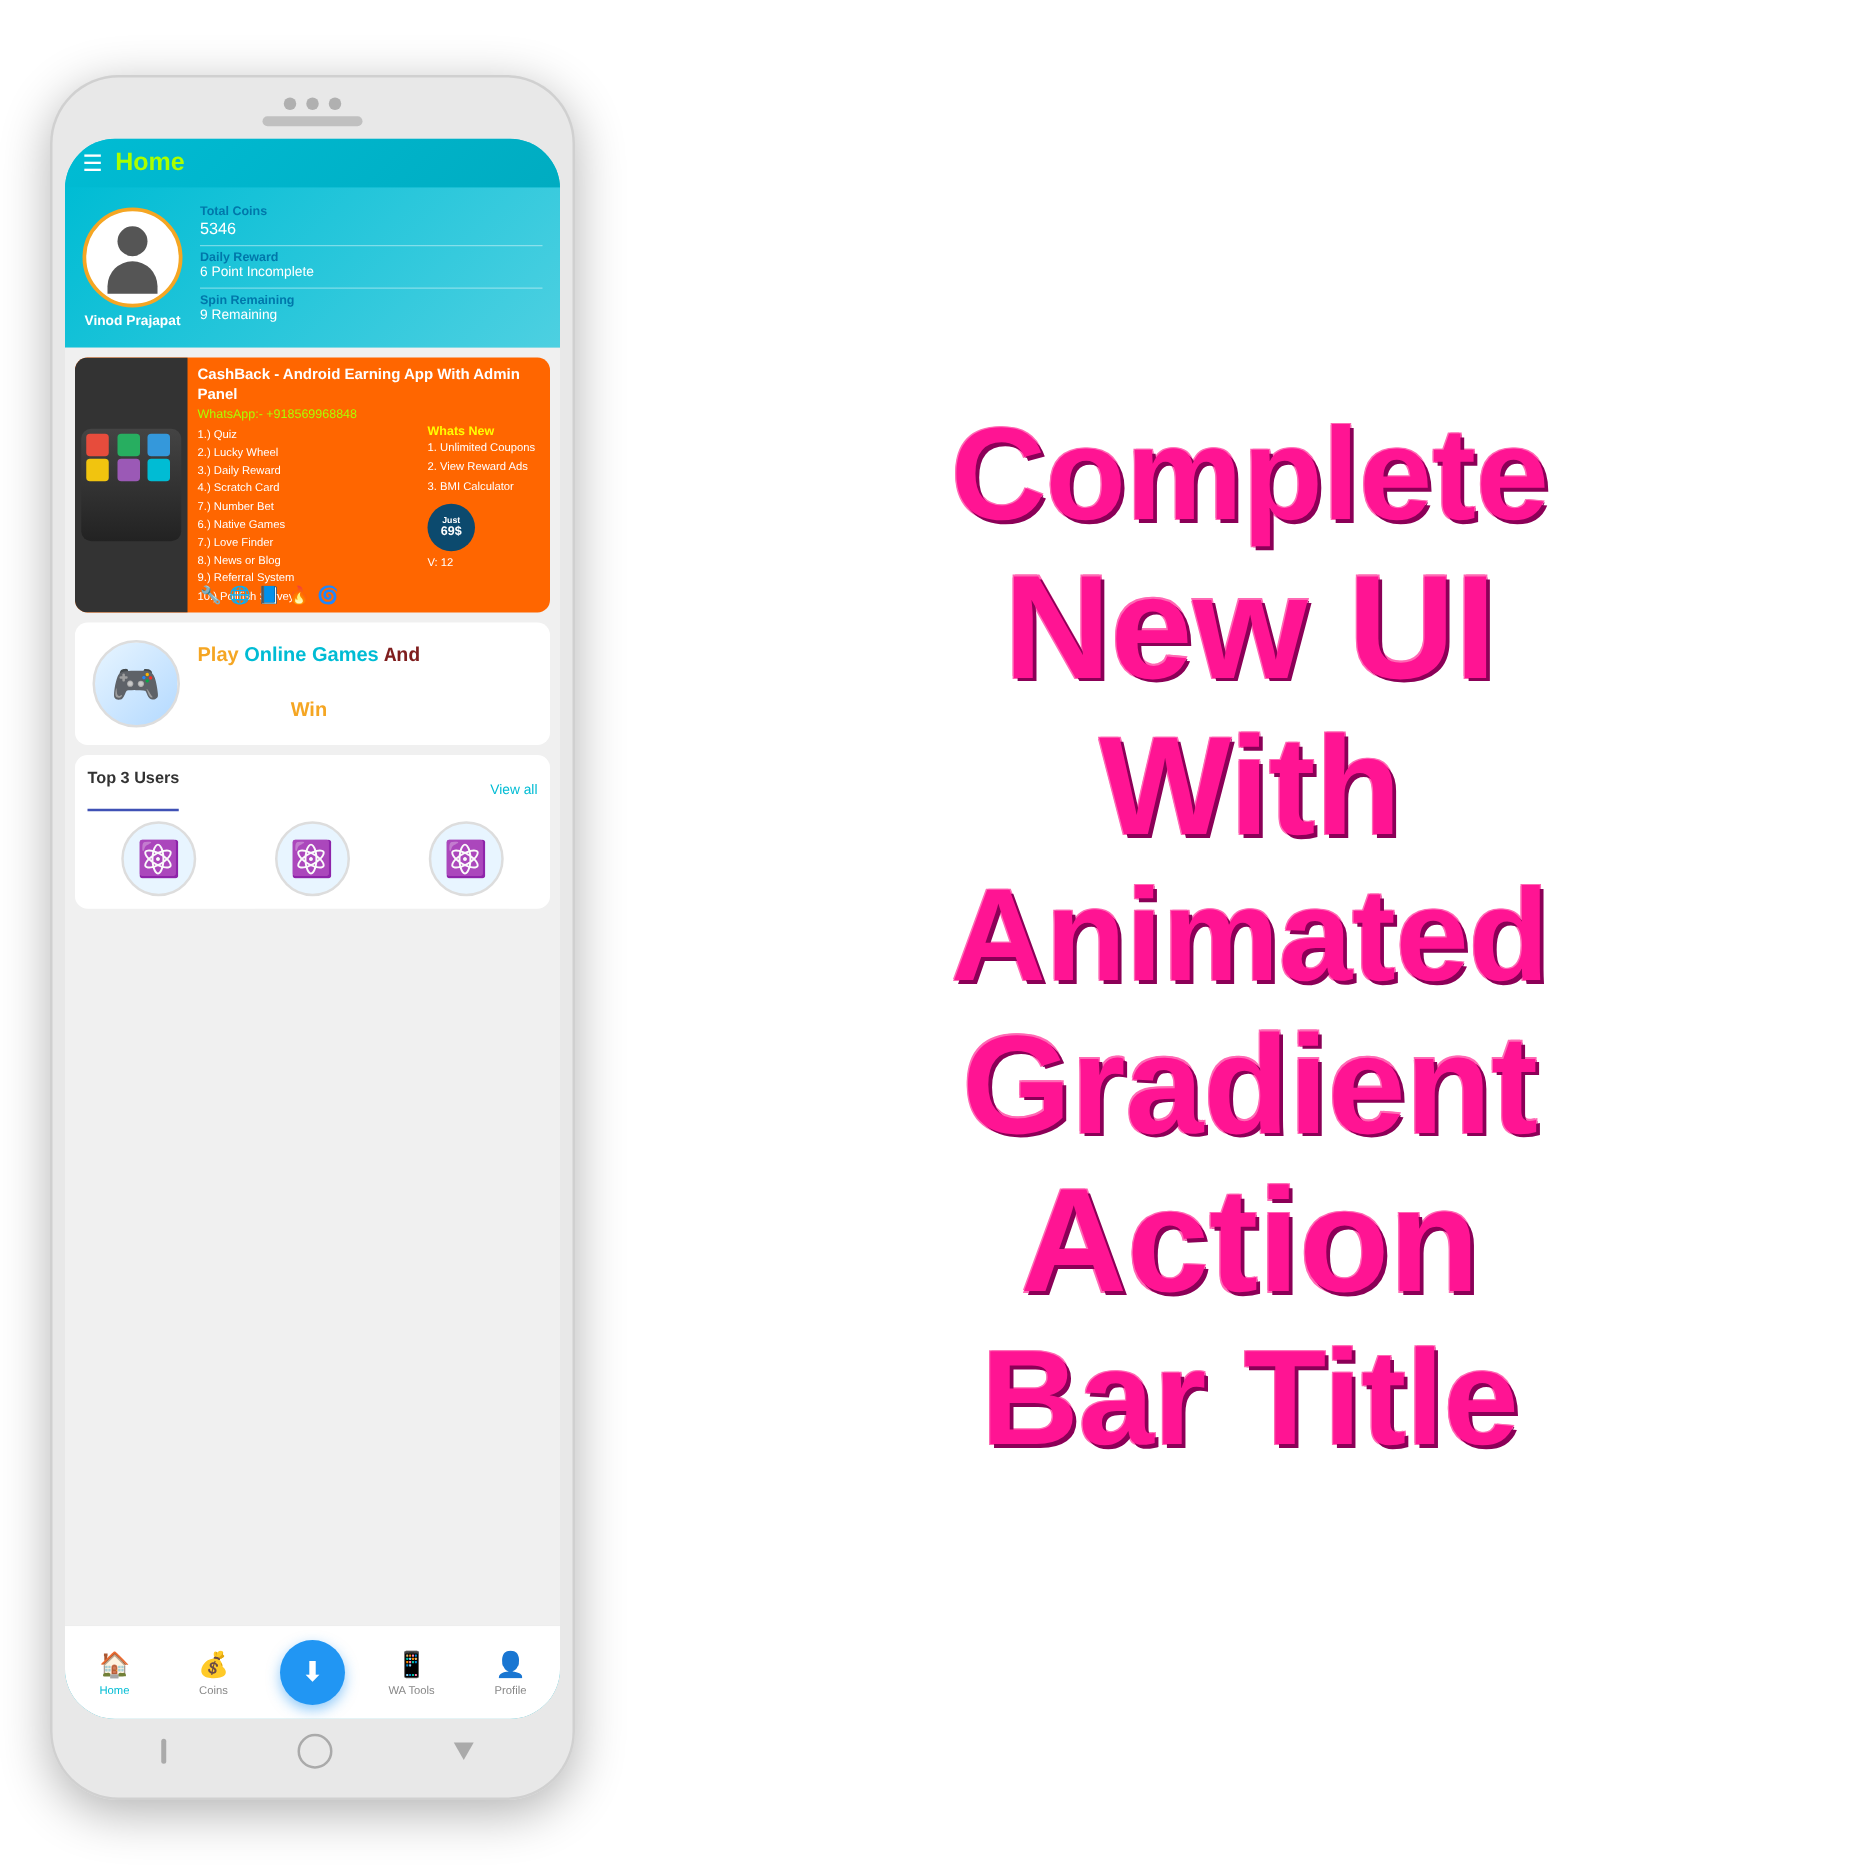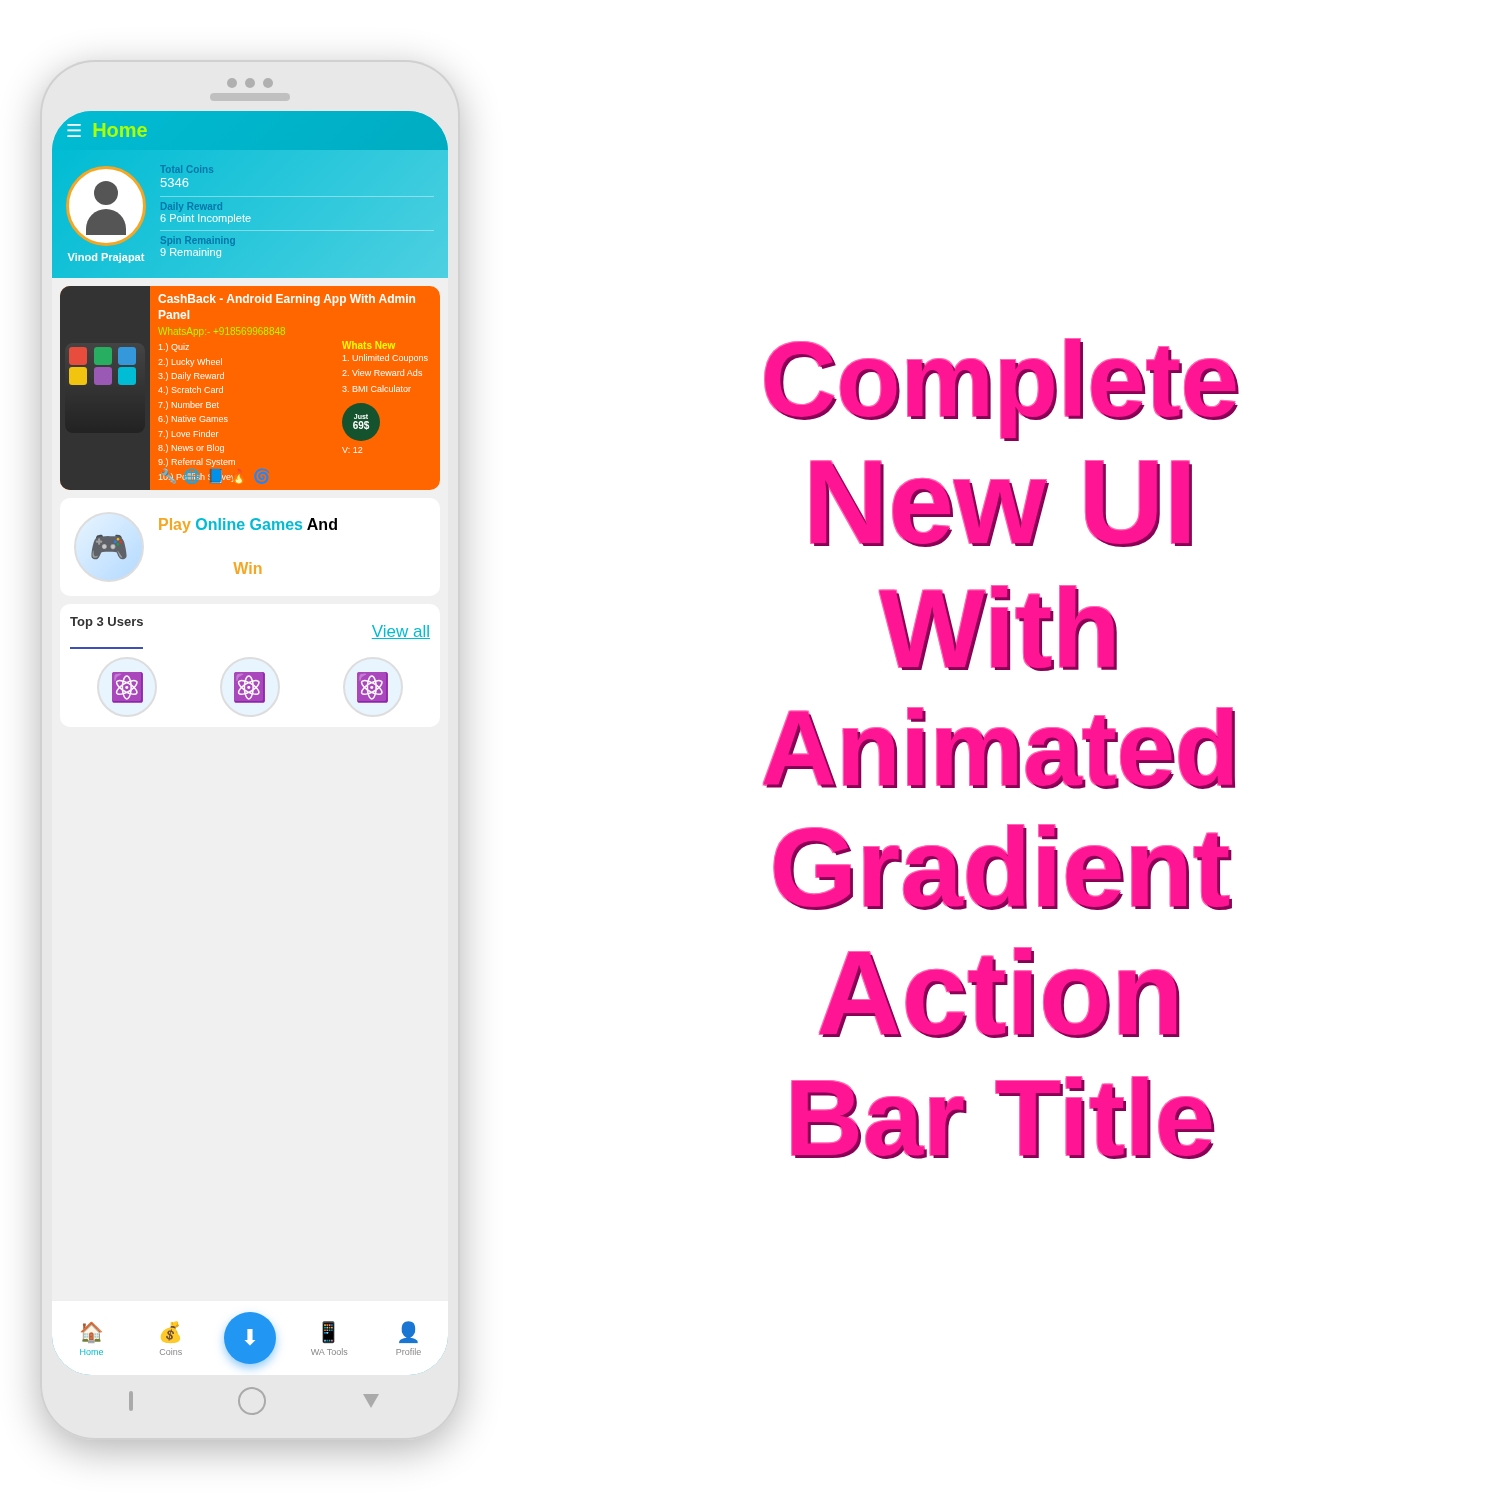--- a/index.html
+++ b/index.html
@@ -236,21 +236,21 @@
       color: yellow;
       font-size: 10px;
       font-weight: bold;
     }
     .banner-right-list {
       font-size: 9px;
       color: white;
       line-height: 1.7;
     }
     .just-badge {
-      background: #14532d;
+      background: #0c4a6e;
       border-radius: 50%;
       width: 38px;
       height: 38px;
       display: flex;
       flex-direction: column;
       align-items: center;
       justify-content: center;
       position: absolute;
       top: 5px;
       right: 2px;
@@ -312,22 +312,21 @@
     }
     .top-users-title {
       font-size: 13px;
       font-weight: bold;
       color: #333;
       border-bottom: 2px solid #3f51b5;
       padding-bottom: 18px;
     }
     .view-all-link {
       color: #00bcd4;
-      font-size: 17px;
-      text-decoration: underline;
+      font-size: 11px;
     }
     .user-avatars-row {
       display: flex;
       gap: 8px;
     }
     .user-avatar-card {
       flex: 1;
       display: flex;
       flex-direction: column;
       align-items: center;
@@ -553,21 +552,21 @@
         </div>
 
         <div class="games-card">
           <div class="game-icon-circle">
             <span class="game-controller-svg">🎮</span>
           </div>
           <div>
             <div style="font-size:16px; font-weight:bold;">
               <span style="color:#f5a623;">Play </span>
               <span style="color:#00bcd4;">Online Games </span>
-              <span style="color:#000000;">And</span>
+              <span style="color:#7f1d1d;font-family:Liberation Mono, monospace;">And</span>
             </div>
             <div style="font-size:16px; font-weight:bold; color:#f5a623; text-align:center;margin-top:26px;">Win</div>
           </div>
         </div>
 
         <div class="top-users-section">
           <div class="top-users-header">
             <span class="top-users-title">Top 3 Users</span>
             <span class="view-all-link">View all</span>
           </div>

